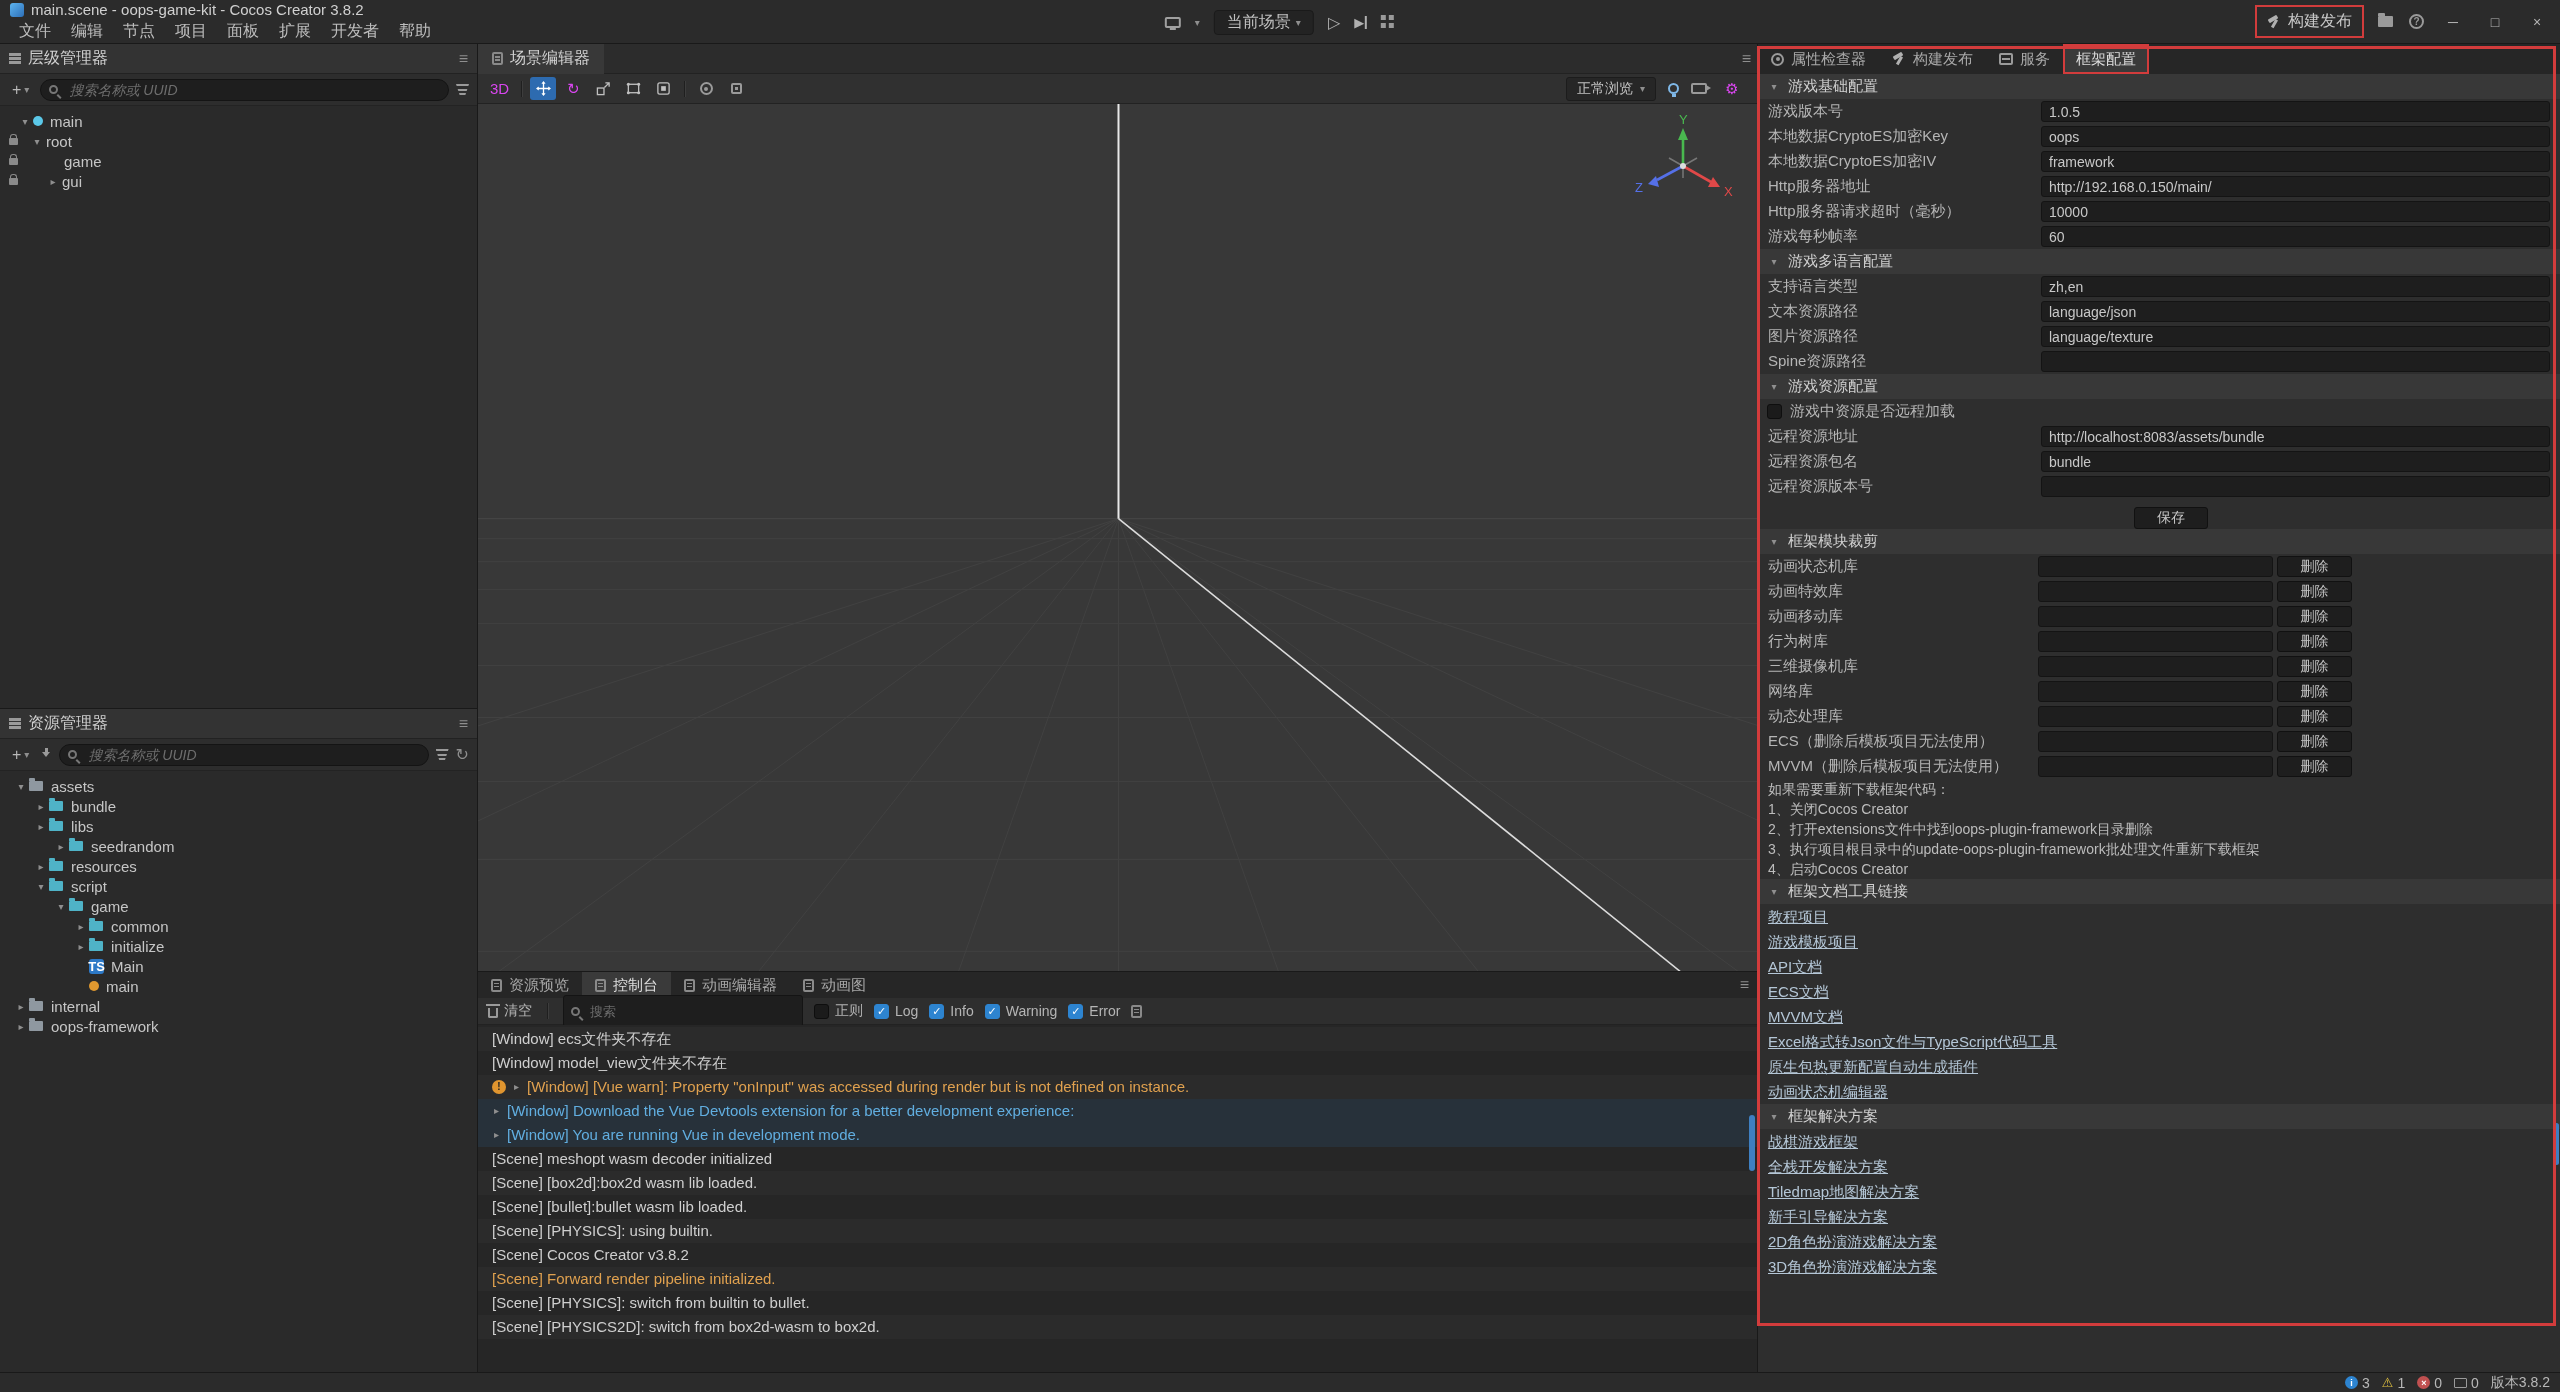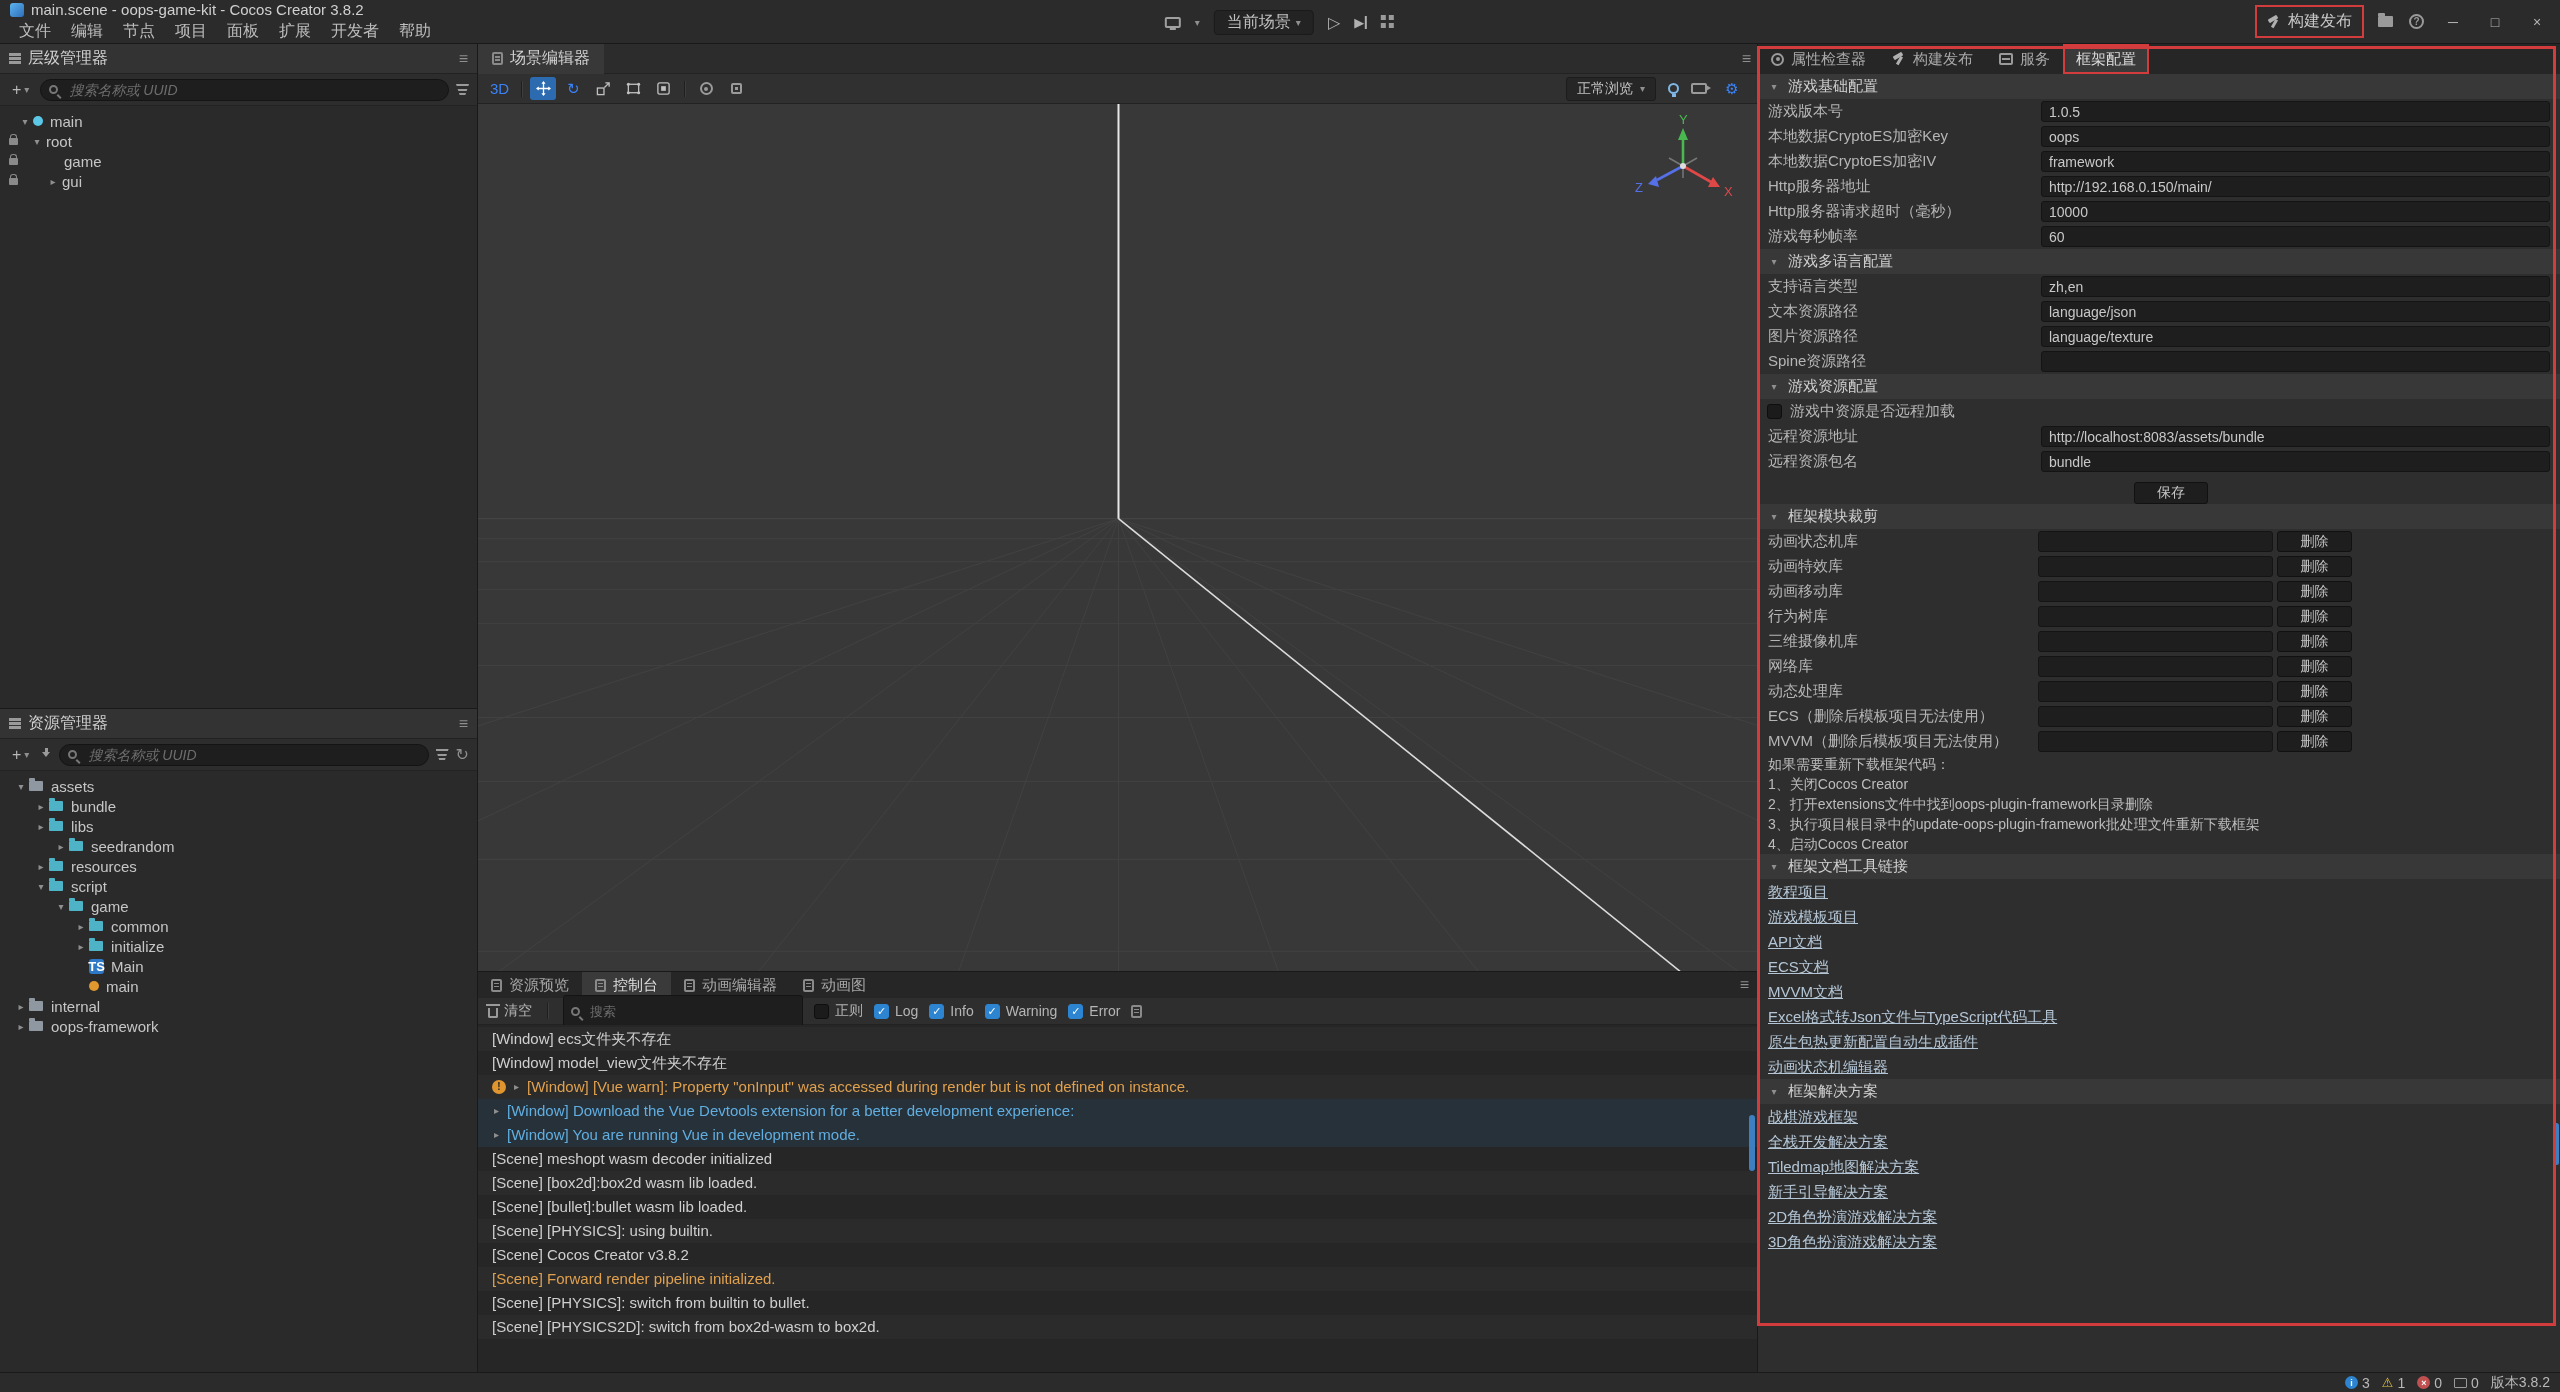--- a/index.html
+++ b/index.html
@@ -70,21 +70,21 @@
 
 .hierarchy{flex:0 0 665px;display:flex;flex-direction:column;border-bottom:1px solid #191919}
 .assets{flex:1;display:flex;flex-direction:column}
 .plusbtn{display:flex;align-items:center;gap:3px;color:#b8b8b8;font-size:16px;padding:0 4px}
 
 
 .scene-panel{flex:0 0 928px;display:flex;flex-direction:column;border-bottom:1px solid #191919}
 .scene-ph{background:#2c2c2c;padding:0}
 .ptab{height:30px;display:flex;align-items:center;gap:7px;background:#383838;padding:0 14px;font-size:16px;color:#d0d0d0}
 .scene-toolbar{flex:0 0 30px;height:30px;background:#303030;border-bottom:1px solid #222;display:flex;align-items:center;gap:4px;padding:0 8px}
-.tool{min-width:26px;height:23px;display:flex;align-items:center;justify-content:center;border-radius:3px;color:#3b82f6;font-size:15px;padding:0 4px}
+.tool{min-width:26px;height:23px;display:flex;align-items:center;justify-content:center;border-radius:3px;color:#d946ef;font-size:15px;padding:0 4px}
 .tool.active{background:#2d6bb0;color:#fff}
 .tsep{width:1px;height:16px;background:#1f1f1f;box-shadow:1px 0 0 #3d3d3d;margin:0 4px}
 .st-right{margin-left:auto;display:flex;align-items:center;gap:12px;padding-right:4px}
 .dd{display:flex;align-items:center;gap:7px;border:1px solid #1c1c1c;background:#262626;border-radius:3px;padding:2px 10px;font-size:14px;color:#c0c0c0}
 .viewport{flex:1;position:relative;background:#383838;overflow:hidden}
 .viewport svg.grid{position:absolute;inset:0}
 .gizmo{position:absolute;right:14px;top:8px}
 
 
 .console{flex:1;display:flex;flex-direction:column;min-height:0}
@@ -608,20 +608,24 @@
             <span class="plbl">游戏中资源是否远程加载</span>
           </div>
         <div class="prow">
             <span class="plbl">远程资源地址</span>
             <input class="pinput" value="http://localhost:8083/assets/bundle" style="">
           </div>
         <div class="prow">
             <span class="plbl">远程资源包名</span>
             <input class="pinput" value="bundle" style="">
           </div>
+        <div class="prow">
+            <span class="plbl">远程资源版本号</span>
+            <input class="pinput" value="" style="">
+          </div>
         <div class="saverow">
             <button class="save-btn">保存</button>
           </div>
 
         <div class="sec">
             <span class="chev">▾</span>
             <span>框架模块裁剪</span>
           </div>
         <div class="mrow">
             <span class="plbl">动画状态机库</span>

